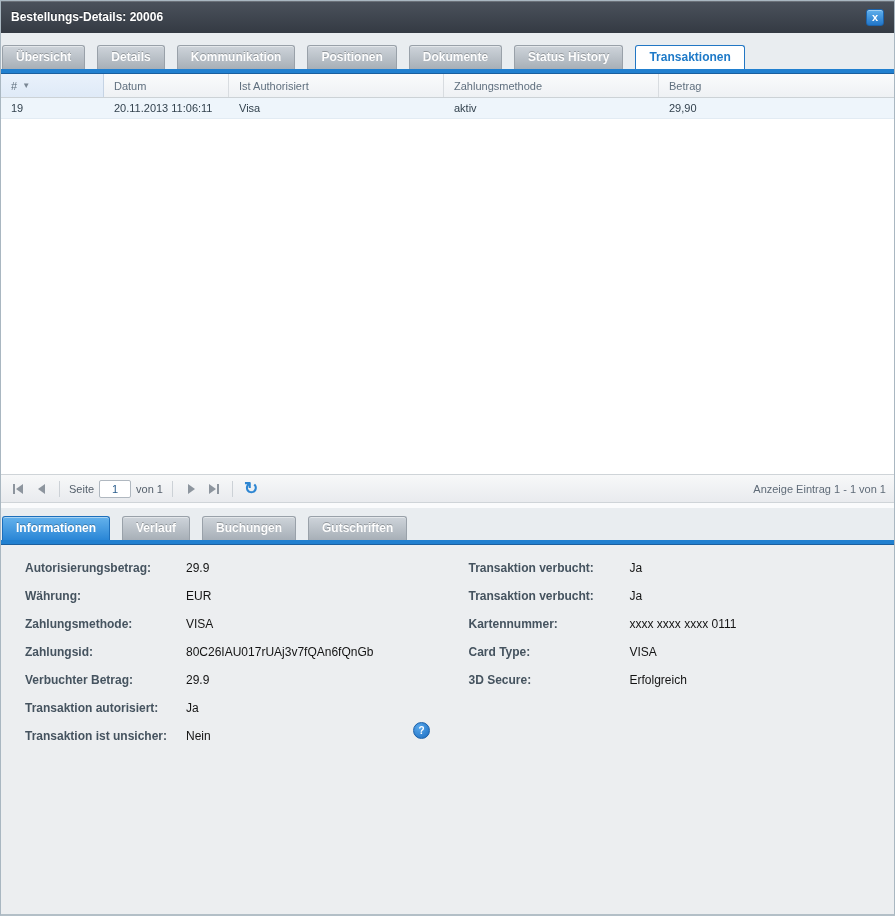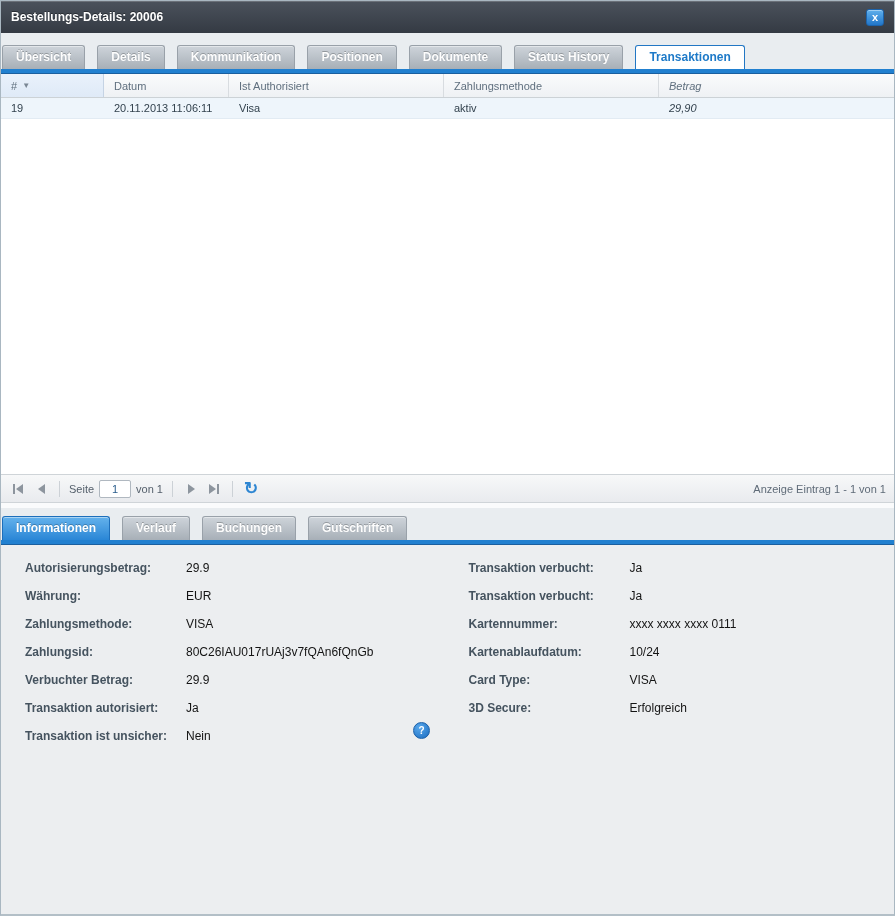--- a/index.html
+++ b/index.html
@@ -62,21 +62,21 @@
     background: linear-gradient(#fafbfc, #eef1f4);
     border-bottom: 1px solid #ccd2d6;
     font-size: 11px; color: #5f6f7e;
   }
   .gh-cell {
     display:flex; align-items:center; padding:0 10px;
     border-right:1px solid #d8dce0; cursor:pointer;
   }
   .gh-cell.sorted { background: linear-gradient(#e9f1fb, #dfeaf7); border-right:1px solid #c5d3e4; }
   .sort-arrow { font-size: 8px; color:#7a8794; margin-left: 5px; line-height: 1; }
-  .c0 { width:103px; } .c1 { width:125px; } .c2 { width:215px; } .c3 { width:215px; } .c4 { flex:1; border-right:none;font-style:italic; }
+  .c0 { width:103px; } .c1 { width:125px; } .c2 { width:215px; } .c3 { width:215px; } .c4 { flex:1; border-right:none; }
 
   .grid-row {
     height: 21px; flex: none; display: flex; align-items: center;
     background: #eef5fb; border-bottom: 1px solid #e2ebf3;
     font-size: 11px; color: #33424e; cursor: pointer;
   }
   .gr-cell { padding: 0 10px; overflow: hidden; white-space: nowrap; }
   .grid-body { flex: 1; background: #fff; }
 
   
@@ -247,24 +247,20 @@
       </div>
       <div class="info-row">
         <span class="info-label">Transaktion verbucht:</span>
         <span class="info-value">Ja</span>
       </div>
       <div class="info-row">
         <span class="info-label">Kartennummer:</span>
         <span class="info-value">xxxx xxxx xxxx 0111</span>
       </div>
       <div class="info-row">
-        <span class="info-label">Kartenablaufdatum:</span>
-        <span class="info-value">10/24</span>
-      </div>
-      <div class="info-row">
         <span class="info-label">Card Type:</span>
         <span class="info-value">VISA</span>
       </div>
       <div class="info-row">
         <span class="info-label">3D Secure:</span>
         <span class="info-value">Erfolgreich</span>
       </div>
     </div>
     <span class="help-btn">
         <span>?</span>

